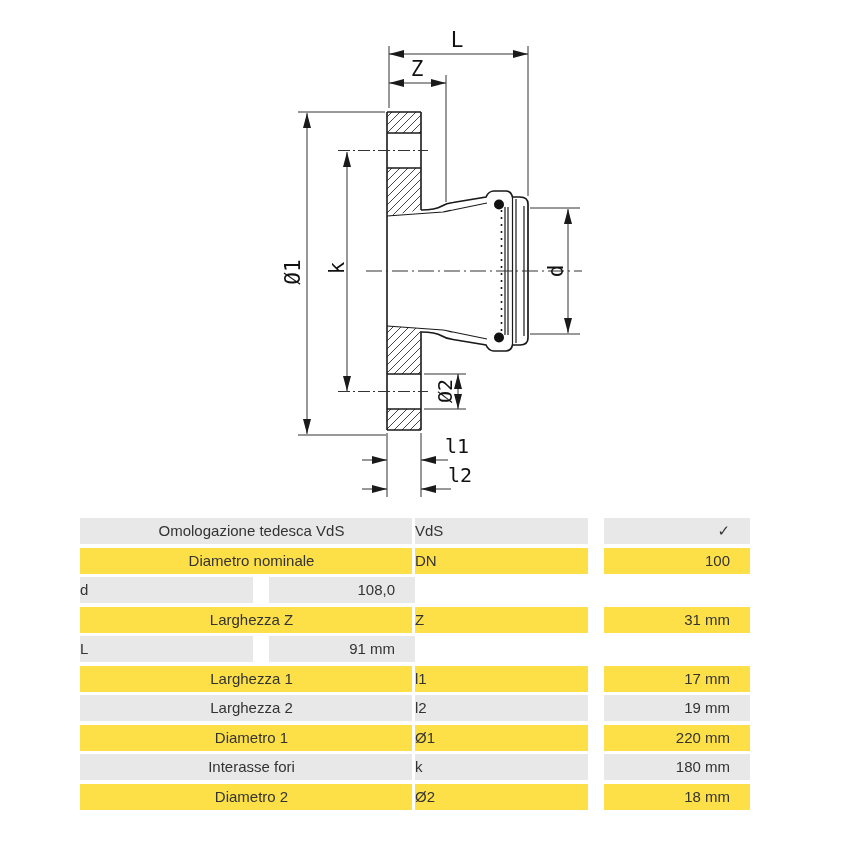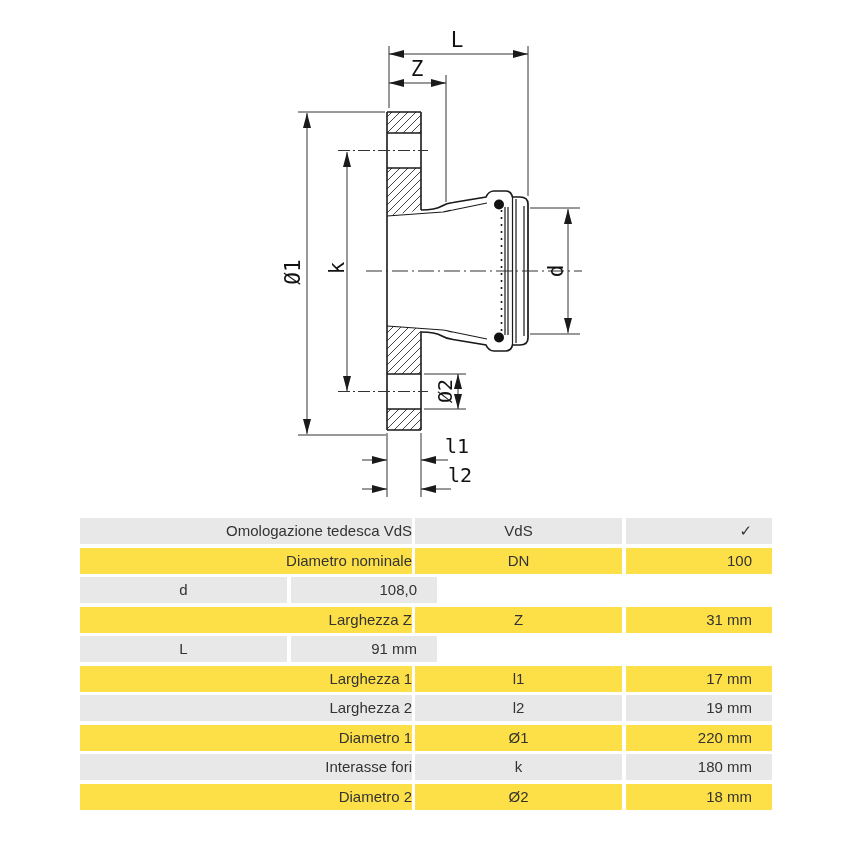--- a/index.html
+++ b/index.html
@@ -4,22 +4,22 @@
 <style>
   html,body{margin:0;padding:0;background:#ffffff;}
   .page{position:relative;width:850px;height:850px;background:#ffffff;overflow:hidden;
         font-family:"Liberation Sans",sans-serif;}
   .drawing{position:absolute;left:0;top:0;}
   .dim-text{font-family:"DejaVu Sans Mono",monospace;font-size:21px;fill:#111;}
   .dim-text-sm{font-family:"DejaVu Sans Mono",monospace;font-size:20px;fill:#111;}
   .spec-table{position:absolute;left:80px;top:518px;width:692px;font-size:15px;color:#333;}
   .t-row{display:flex;height:26px;line-height:26px;margin-bottom:3.5px;}
   .cell{box-sizing:border-box;overflow:hidden;white-space:nowrap;}
-  .c1{width:332px;margin-right:3px;padding-left:11px;text-align:right;}
-  .c2{width:207px;margin-right:4px;text-align:center;}
+  .c1{width:332px;margin-right:3px;padding-left:11px;text-align:center;}
+  .c2{width:173px;margin-right:16px;}
   .c3{width:146px;padding-right:20px;text-align:right;}
   .row-odd .cell{background:#e8e8e8;}
   .row-even .cell{background:#fde047;}
 </style>
 </head>
 <body>
 
 <div class="page">
 
   <svg class="drawing" width="850" height="512" viewBox="0 0 850 512">

